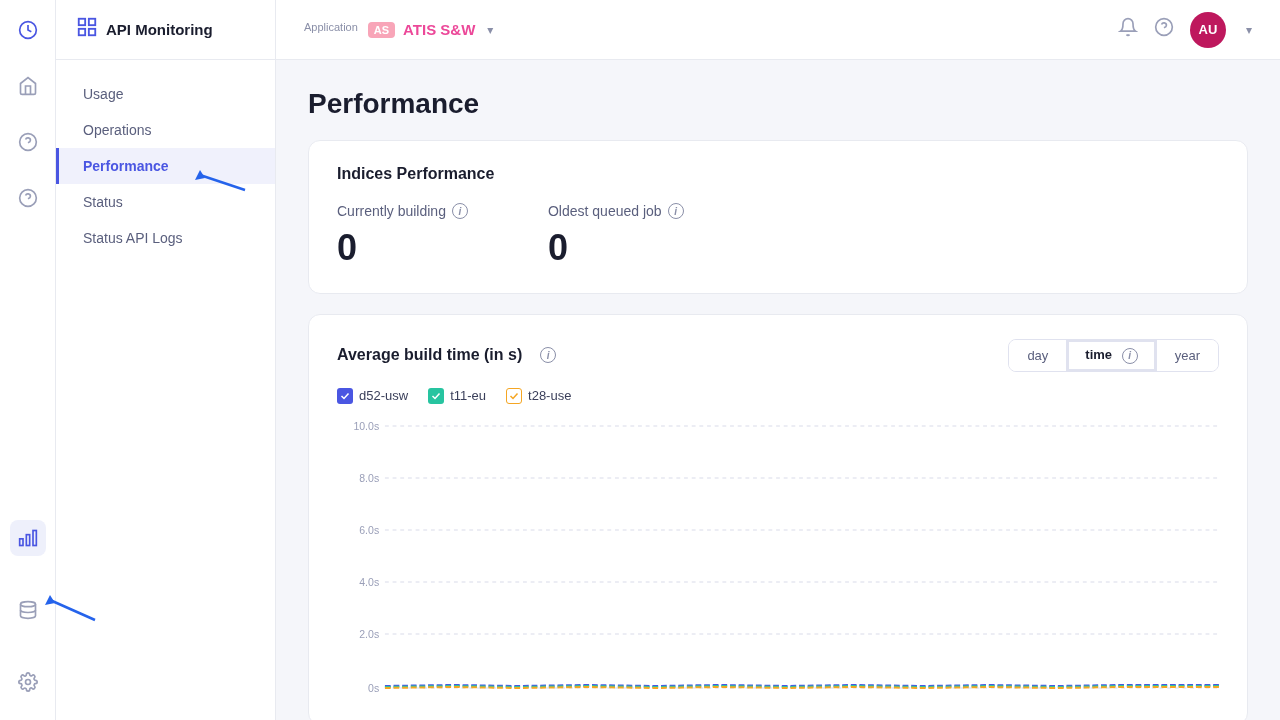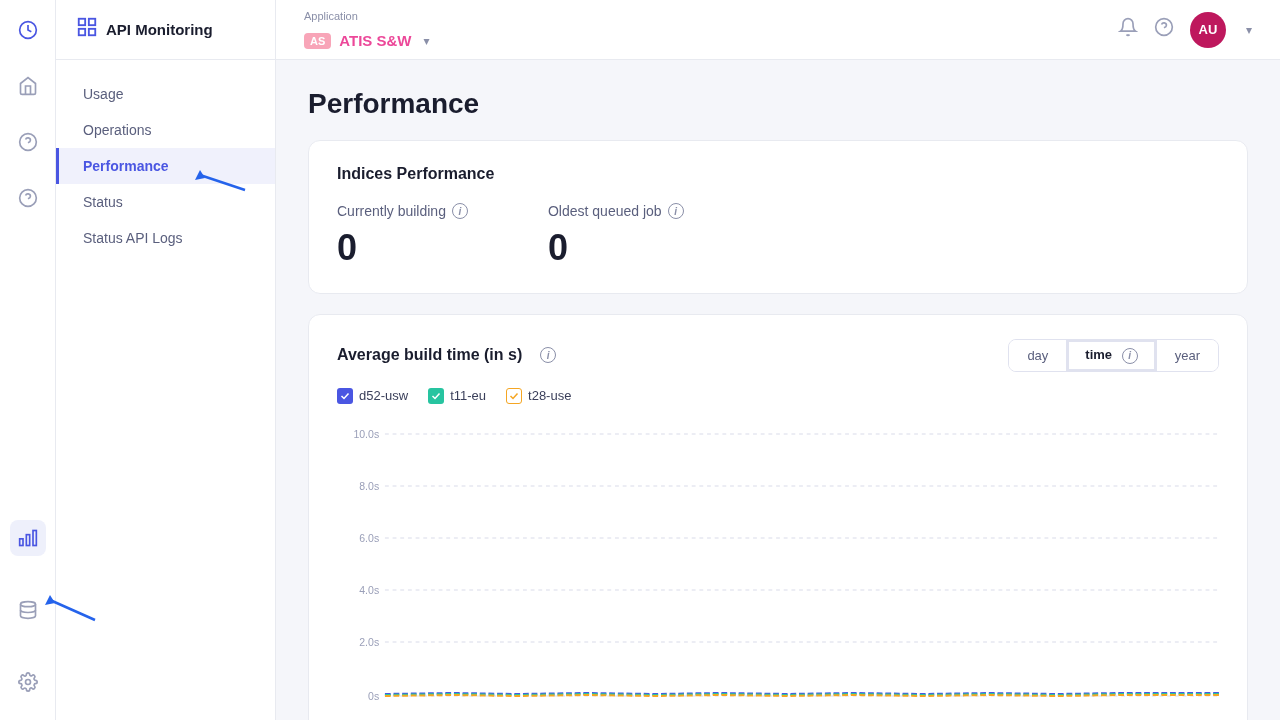--- a/index.html
+++ b/index.html
@@ -94,21 +94,21 @@
       background: #fff;
       border-bottom: 1px solid #e8eaf0;
       padding: 10px 28px;
       display: flex;
       align-items: center;
       justify-content: space-between;
       height: 60px;
     }
     .app-selector {
       display: flex;
-      flex-direction: column;
+      flex-direction: row;
       gap: 10px;
     }
     .app-label {
       font-size: 11px;
       color: #8a8fa8;
       font-weight: 500;
     }
     .app-name-row {
       display: flex;
       align-items: center;
@@ -258,21 +258,21 @@
       color: #1a1d2e;
       font-weight: 600;
       box-shadow: inset 0 0 0 2px #e0e2ef;
     }
 
     
     .chart-legend {
       display: flex;
       align-items: center;
       gap: 20px;
-      margin-bottom: 24px;
+      margin-bottom: 16px;
     }
     .legend-item {
       display: flex;
       align-items: center;
       gap: 6px;
       font-size: 13px;
       color: #3a3f5a;
     }
     .legend-checkbox {
       width: 16px;

